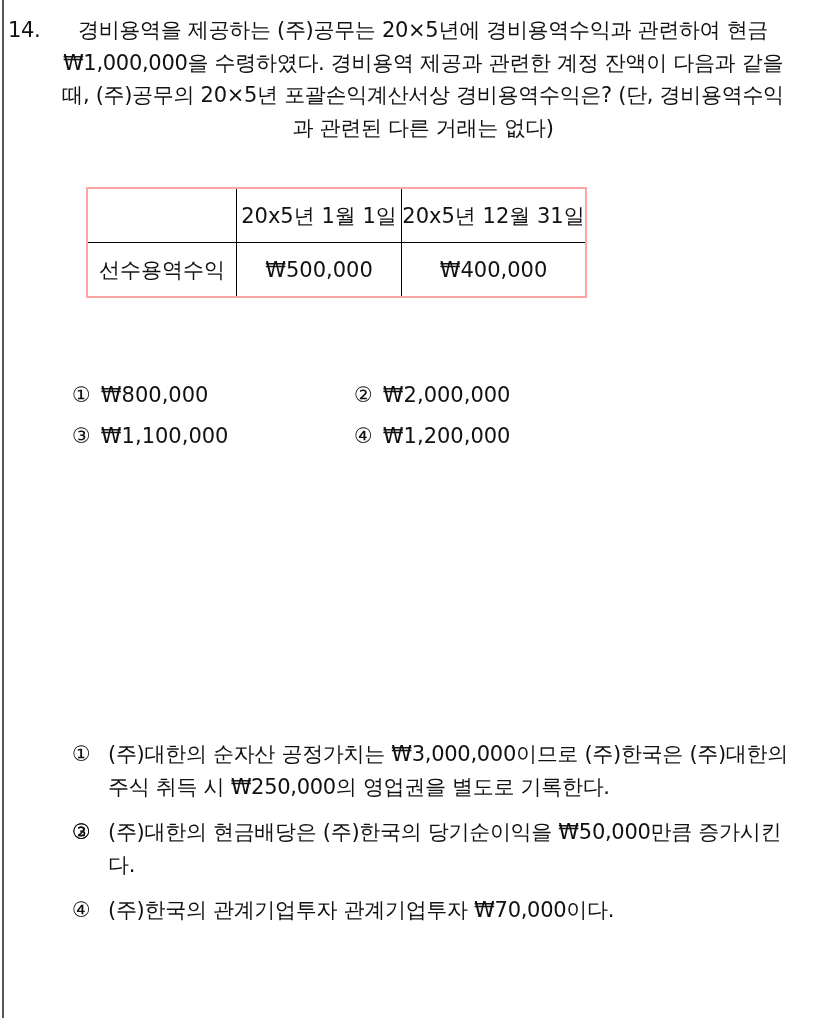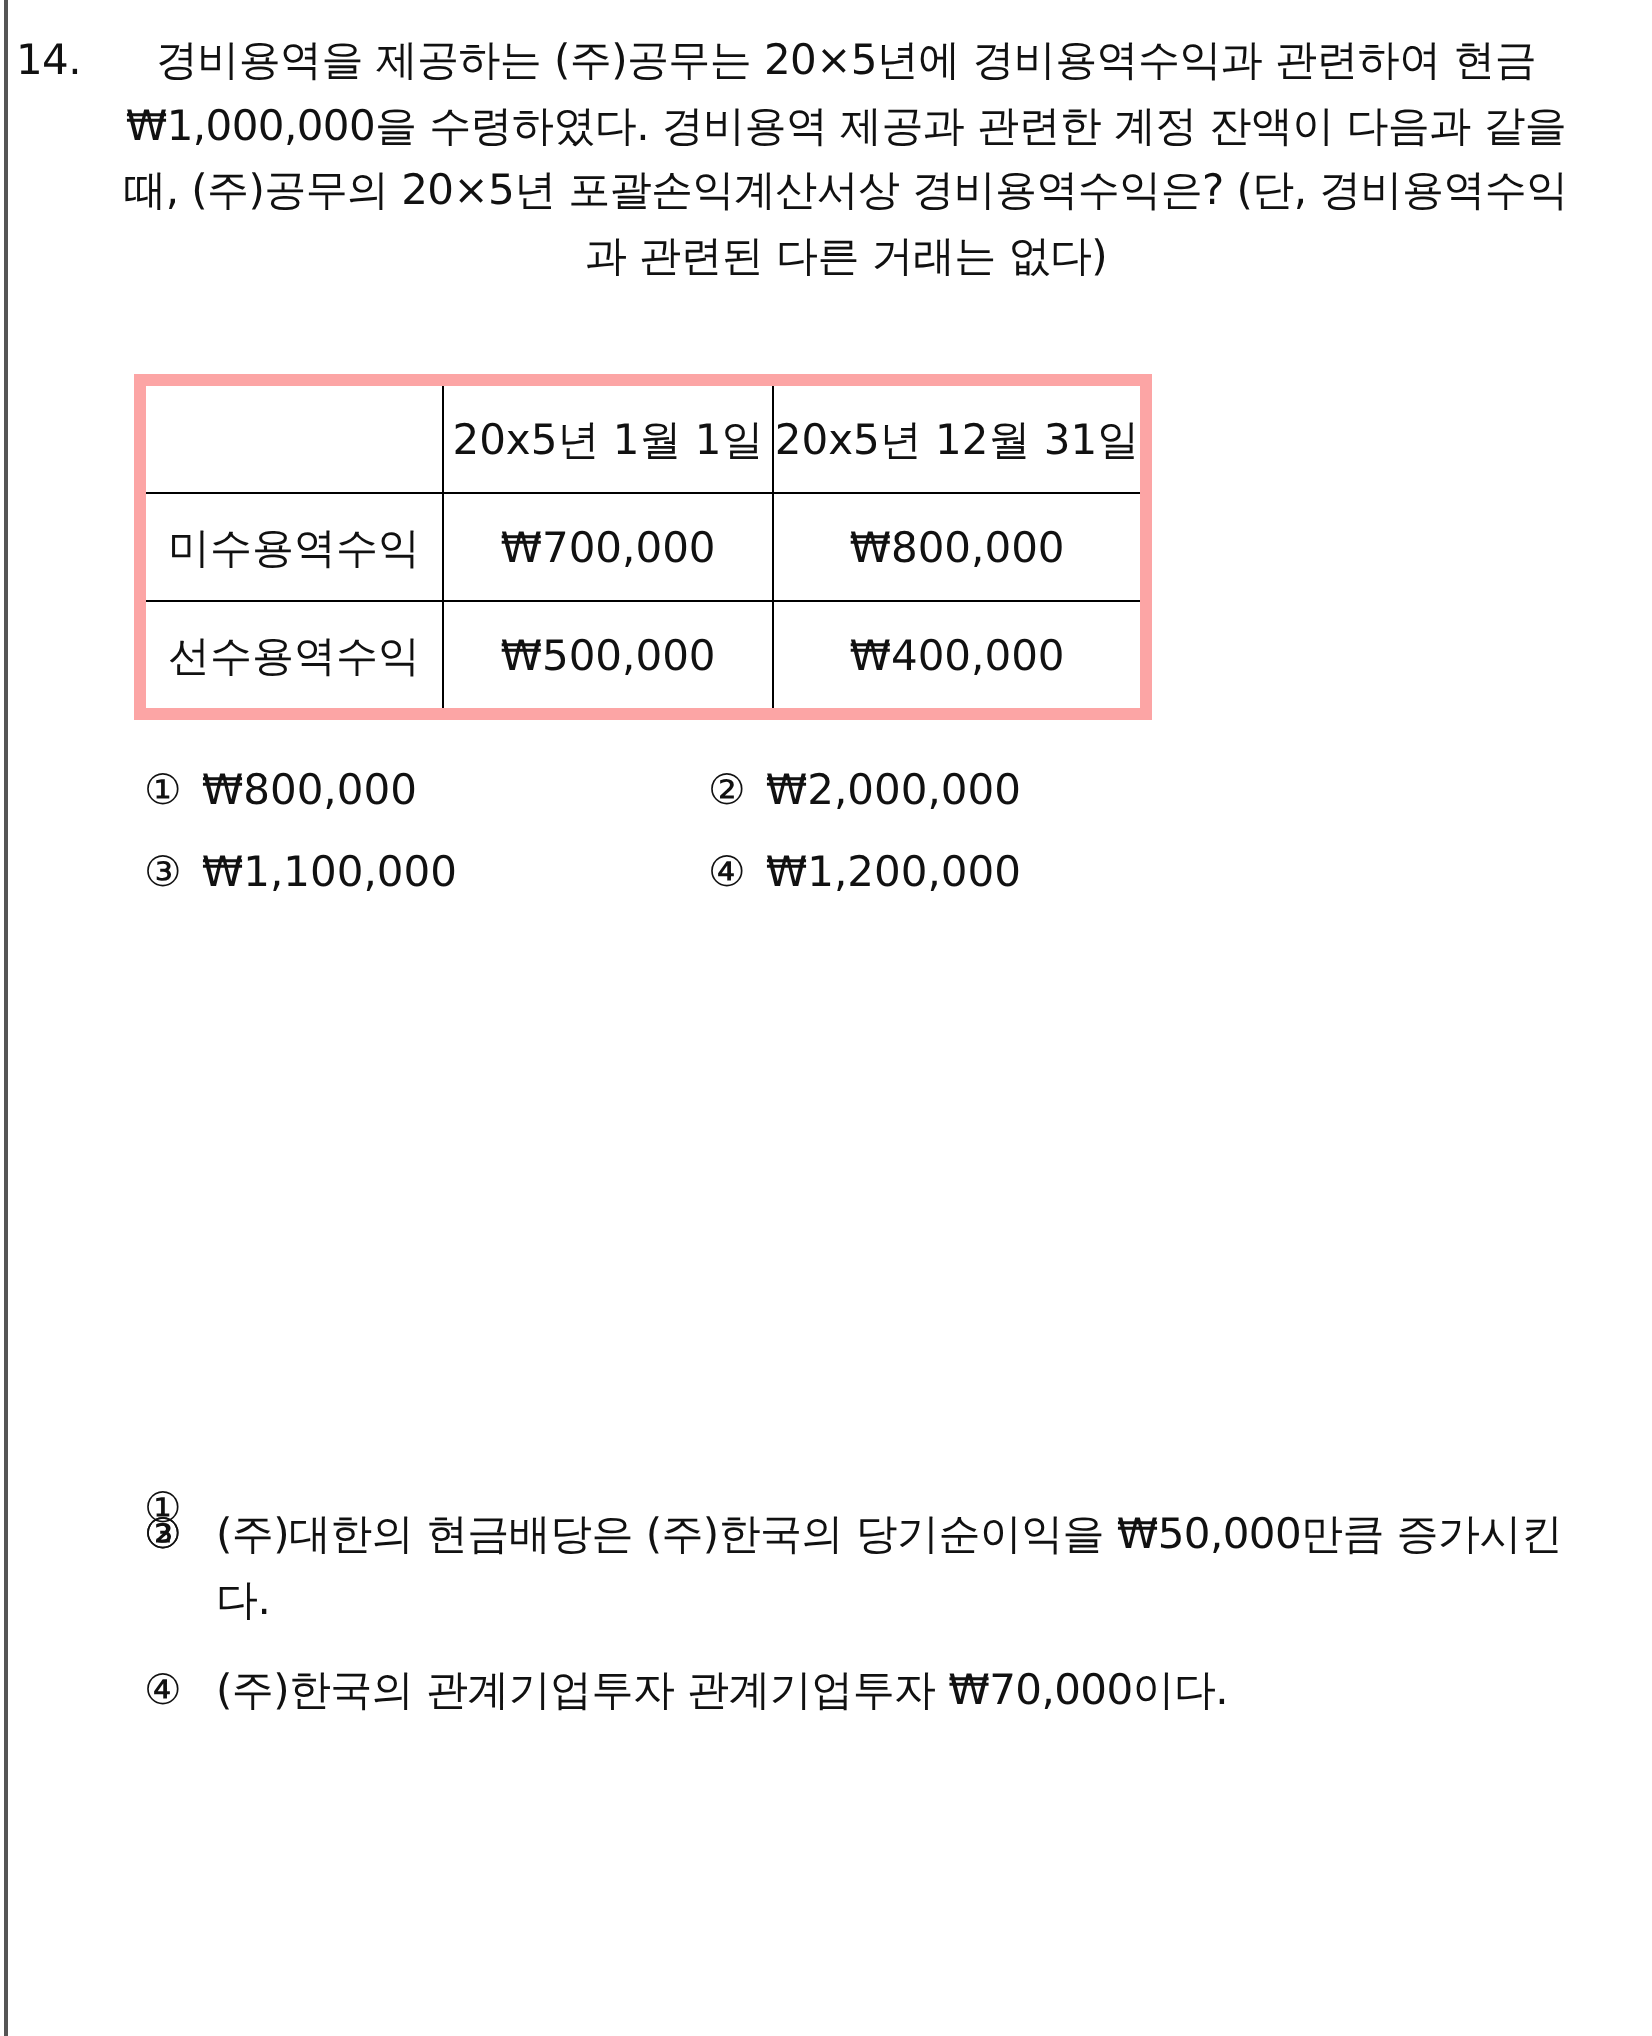--- a/index.html
+++ b/index.html
@@ -2,21 +2,21 @@
 <html><head>
 <meta charset="utf-8">
 <style>
   html, body { margin:0; padding:0; background:#fff; }
   body { width:826px; height:1018px; position:relative; overflow:hidden;
          font-family:"DejaVu Sans", "Liberation Sans", sans-serif; color:#111; }
   .left-rule { position:absolute; left:2px; top:0; width:2px; height:1018px; background:#555; }
   .q { position:absolute; left:8px; top:14px; width:780px; font-size:21px; line-height:32.5px; letter-spacing:-0.3px;text-align:center; }
   .q .num { position:absolute; left:0; top:0; }
   .q .stem { margin-left:50px; }
-  table.tbl { position:absolute; left:67px; top:187px; border-collapse:collapse; border:6px solid #fca5a5; font-size:21px; }
+  table.tbl { position:absolute; left:86px; top:187px; border-collapse:collapse; border:2px solid #fca5a5; font-size:21px; }
   table.tbl td { border:1px solid #000; height:53px; text-align:center; padding:0; }
   table.tbl td.c0 { width:148px; }
   table.tbl td.c1 { width:164px; }
   table.tbl td.c2 { width:183px; }
   .opts { position:absolute; left:72px; font-size:21px; }
   .opt { position:absolute; white-space:nowrap; }
   .opt .mark { margin-right:10px; }
   .choices { position:absolute; left:72px; top:738px; width:720px; font-size:21px; line-height:32.5px; letter-spacing:-0.3px; }
   .choice { position:relative; padding-left:36px; margin-bottom:13px; }
   .choice .mark { position:absolute; left:0; top:0; }
@@ -32,25 +32,20 @@
 </div>
 
 <table class="tbl">
   <tbody>
       <tr>
     <td class="c0"></td>
     <td class="c1">20x5년 1월 1일</td>
     <td class="c2">20x5년 12월 31일</td>
   </tr>
   <tr>
-    <td>미수용역수익</td>
-    <td>₩700,000</td>
-    <td>₩800,000</td>
-  </tr>
-  <tr>
     <td>선수용역수익</td>
     <td>₩500,000</td>
     <td>₩400,000</td>
   </tr>
 </tbody>
   </table>
 
 <div class="opts">
   <div class="opt" style="left:0;top:383px">
     <span class="mark">①</span><span>₩800,000</span>
@@ -62,20 +57,21 @@
     <span class="mark">③</span><span>₩1,100,000</span>
   </div>
   <div class="opt" style="left:282px;top:424px">
     <span class="mark">④</span><span>₩1,200,000</span>
   </div>
 </div>
 
 <div class="choices">
   <div class="choice">
     <span class="mark">①</span>
+    <span>(주)대한의 순자산 공정가치는 ₩3,000,000이므로 (주)한국은 (주)대한의 주식 취득 시 ₩250,000의 영업권을 별도로 기록한다.</span>
   </div>
   <div class="choice">
     <span class="mark">②</span>
   </div>
   <div class="choice">
     <span class="mark">③</span>
     <span>(주)대한의 현금배당은 (주)한국의 당기순이익을 ₩50,000만큼 증가시킨다.</span>
   </div>
   <div class="choice">
     <span class="mark">④</span>

